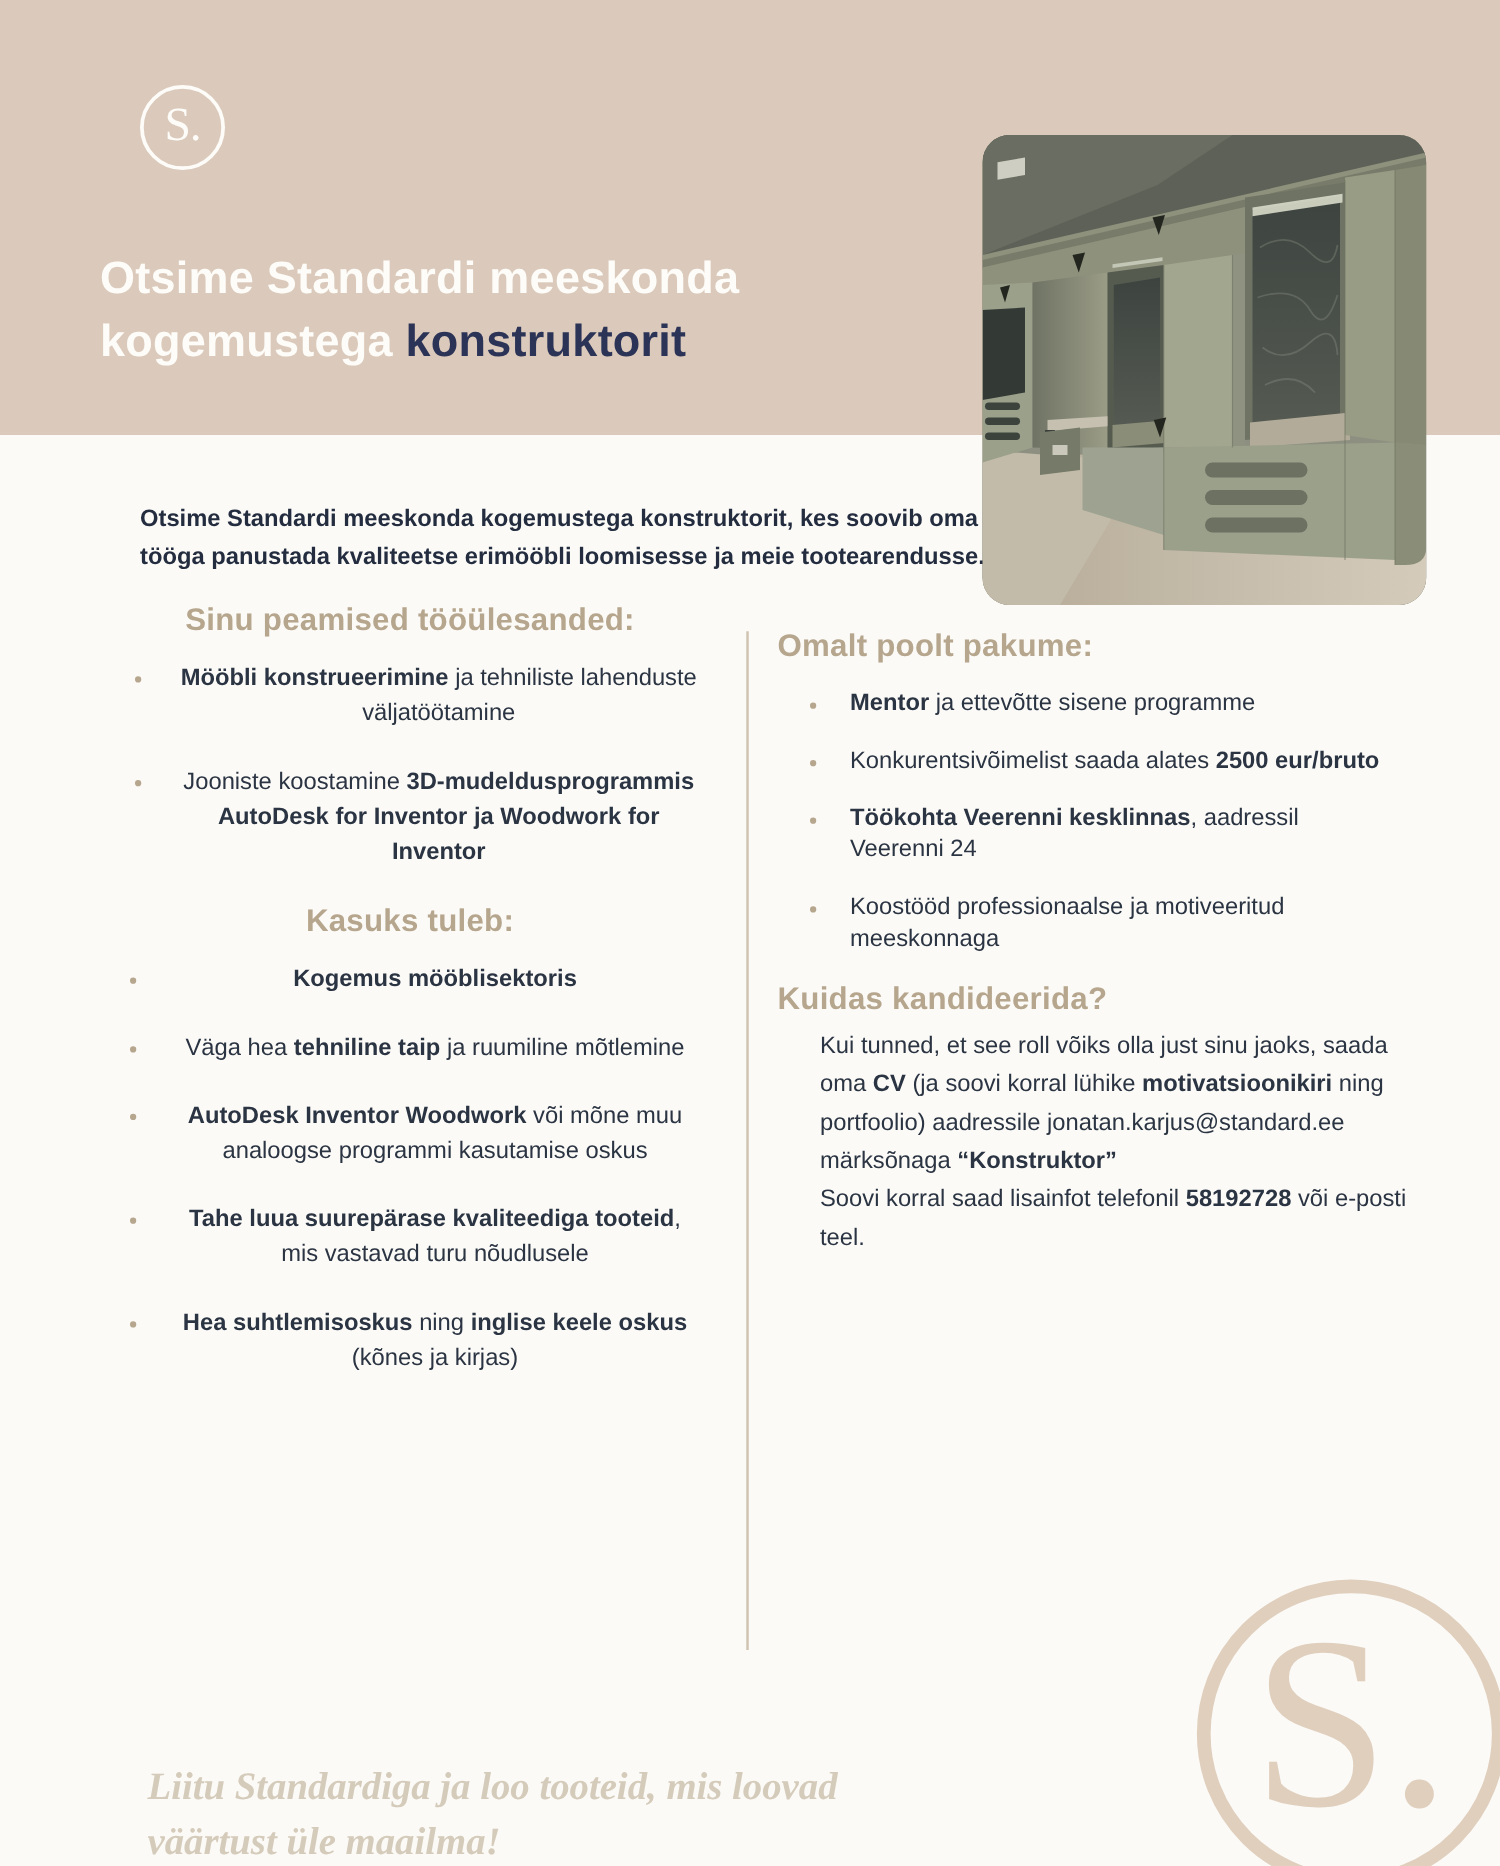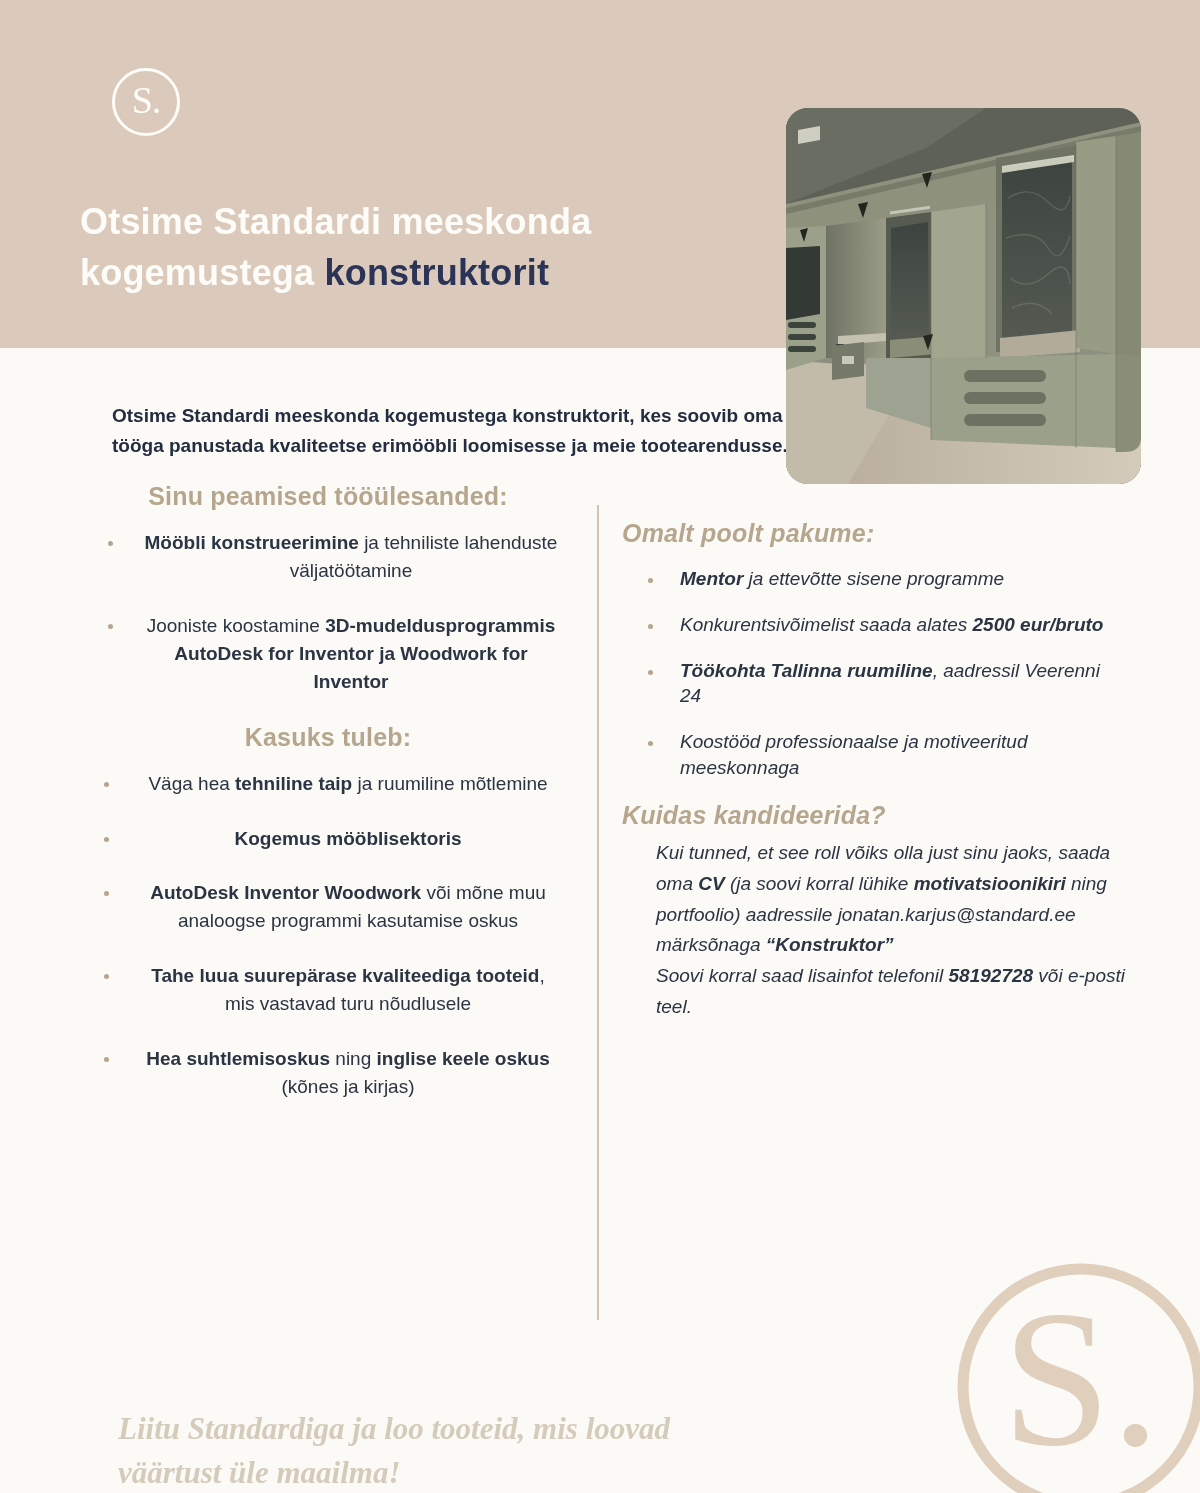--- a/index.html
+++ b/index.html
@@ -96,24 +96,23 @@
     position: absolute;
     left: 76px;
     top: 482px;
     width: 500px;
     z-index: 3;
     text-align: center;
   }
   .col-right {
     position: absolute;
     left: 620px;
-    top: 519px;
+    top: 503px;
     width: 510px;
     z-index: 3;
-    font-style: italic;
   }
   .divider {
     position: absolute;
     left: 597px;
     top: 505px;
     width: 2px;
     height: 815px;
     background: #cfc3b1;
     z-index: 2;
   }
@@ -312,26 +311,26 @@
     </li>
     <li>
       <span>Jooniste koostamine </span><b>3D-mudeldusprogrammis AutoDesk for Inventor ja Woodwork for Inventor</b>
     </li>
   </ul>
 
   <h2 class="sect-title tight">Kasuks tuleb:</h2>
 
   <ul class="blist kasuks">
     <li>
+      <b>Kogemus mööblisektoris</b>
+    </li>
+    <li>
       <span>Väga hea </span><b>tehniline taip</b><span> ja ruumiline mõtlemine</span>
     </li>
     <li>
-      <b>Kogemus mööblisektoris</b>
-    </li>
-    <li>
       <b>AutoDesk Inventor Woodwork</b><span> või mõne muu analoogse programmi kasutamise oskus</span>
     </li>
     <li>
       <b>Tahe luua suurepärase kvaliteediga tooteid</b><span>, mis vastavad turu nõudlusele</span>
     </li>
     <li>
       <b>Hea suhtlemisoskus</b><span> ning </span><b>inglise keele oskus</b><span> (kõnes ja kirjas)</span>
     </li>
   </ul>
 </div>
@@ -341,21 +340,21 @@
   <h2 class="sect-title right">Omalt poolt pakume:</h2>
 
   <ul class="blist tight">
     <li>
       <b>Mentor</b><span> ja ettevõtte sisene programme</span>
     </li>
     <li>
       <span>Konkurentsivõimelist saada alates </span><b>2500 eur/bruto</b>
     </li>
     <li>
-      <b>Töökohta Tallinna ruumiline</b><span>, aadressil Veerenni 24</span>
+      <b>Töökohta Veerenni kesklinnas</b><span>, aadressil Veerenni 24</span>
     </li>
     <li>
       <span>Koostööd professionaalse ja motiveeritud meeskonnaga</span>
     </li>
   </ul>
 
   <h2 class="sect-title right" style="margin-bottom:8px;">Kuidas kandideerida?</h2>
 
   <p class="apply-body">
     <span>Kui tunned, et see roll võiks olla just sinu jaoks, saada oma </span><b>CV</b><span> (ja soovi korral lühike </span><b>motivatsioonikiri</b><span> ning portfoolio) aadressile jonatan.karjus@standard.ee märksõnaga </span><b>“Konstruktor”</b><br>

